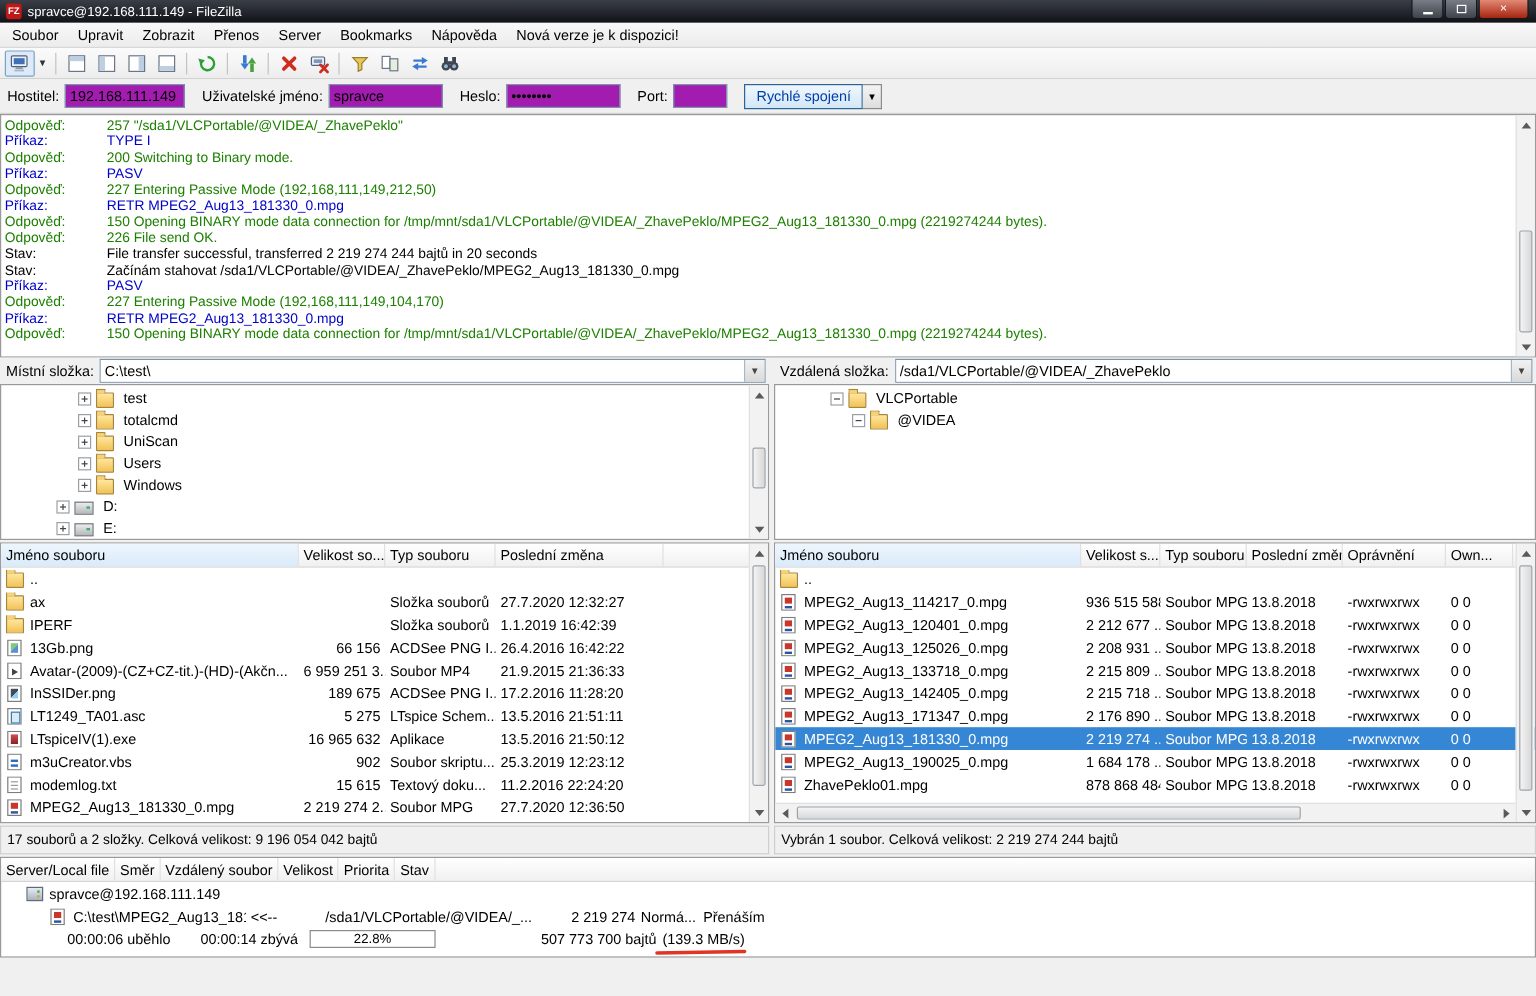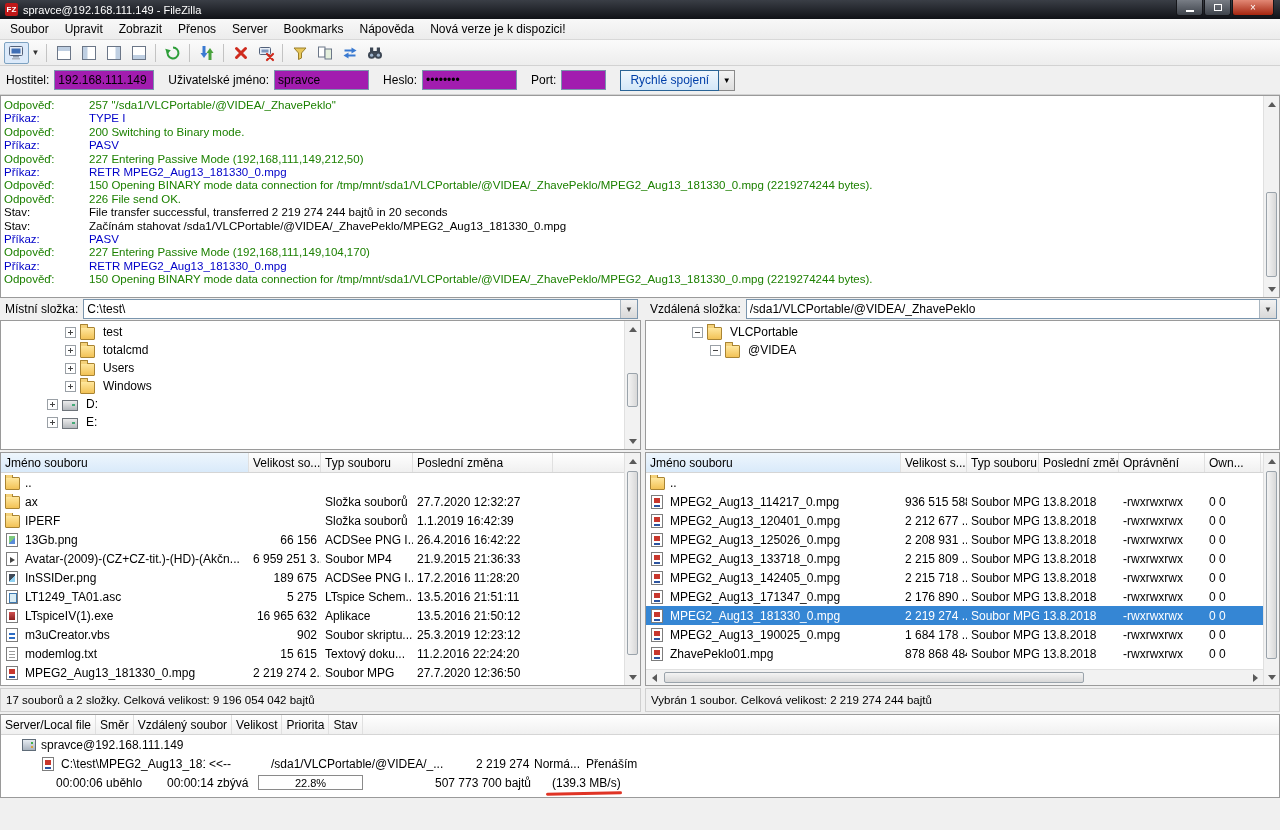--- a/index.html
+++ b/index.html
@@ -142,21 +142,21 @@
   .q-indent{padding-left:20px;}
   .srv-icon{width:14px;height:12px;background:linear-gradient(#e6ebf1,#a9b3bf);border:1px solid #5f6b78;
     margin:0 5px 0 5px;position:relative;flex:none;}
   .srv-icon::after{content:"";position:absolute;right:2px;top:2px;width:2px;height:2px;background:#3fae49;box-shadow:0 4px 0 #d8a23b;}
   .q-progress{position:relative;height:19px;}
   .q-elapsed{position:absolute;left:55px;top:3px;}
   .q-remaining{position:absolute;left:166px;top:3px;}
   .q-bar{position:absolute;left:257px;top:2px;width:105px;height:15px;border:1px solid #8a8a8a;background:#fff;}
   .q-bar-fill{height:100%;background:linear-gradient(#9df09d,#1fae1f);}
   .q-bar-label{position:absolute;left:0;right:0;top:0;text-align:center;font-size:11px;line-height:15px;}
-  .q-bytes{position:absolute;left:418px;width:128px;text-align:center;top:3px;}
+  .q-bytes{position:absolute;left:418px;width:128px;text-align:right;top:3px;}
   .q-speed{position:absolute;left:551px;top:3px;}
   .q-underline{position:absolute;left:545px;top:19px;width:76px;height:3px;background:#e03425;
     border-radius:3px;transform:rotate(-1deg);}
 </style>
 </head>
 <body>
 
 <div id="titlebar" class="sec">
   <span class="fz-logo">FZ</span>
   <span>spravce@192.168.111.149 - FileZilla</span>
@@ -410,20 +410,25 @@
         <span class="fi c-folder"></span>
         <span class="tree-label">test</span>
       </div>
 
       <div class="tree-row c-i2">
         <span class="exp c-plus"></span>
         <span class="fi c-folder"></span>
         <span class="tree-label">totalcmd</span>
       </div>
 
+      <div class="tree-row c-i2">
+        <span class="exp c-plus"></span>
+        <span class="fi c-folder"></span>
+        <span class="tree-label">UniScan</span>
+      </div>
 
       <div class="tree-row c-i2">
         <span class="exp c-plus"></span>
         <span class="fi c-folder"></span>
         <span class="tree-label">Users</span>
       </div>
 
       <div class="tree-row c-i2">
         <span class="exp c-plus"></span>
         <span class="fi c-folder"></span>

